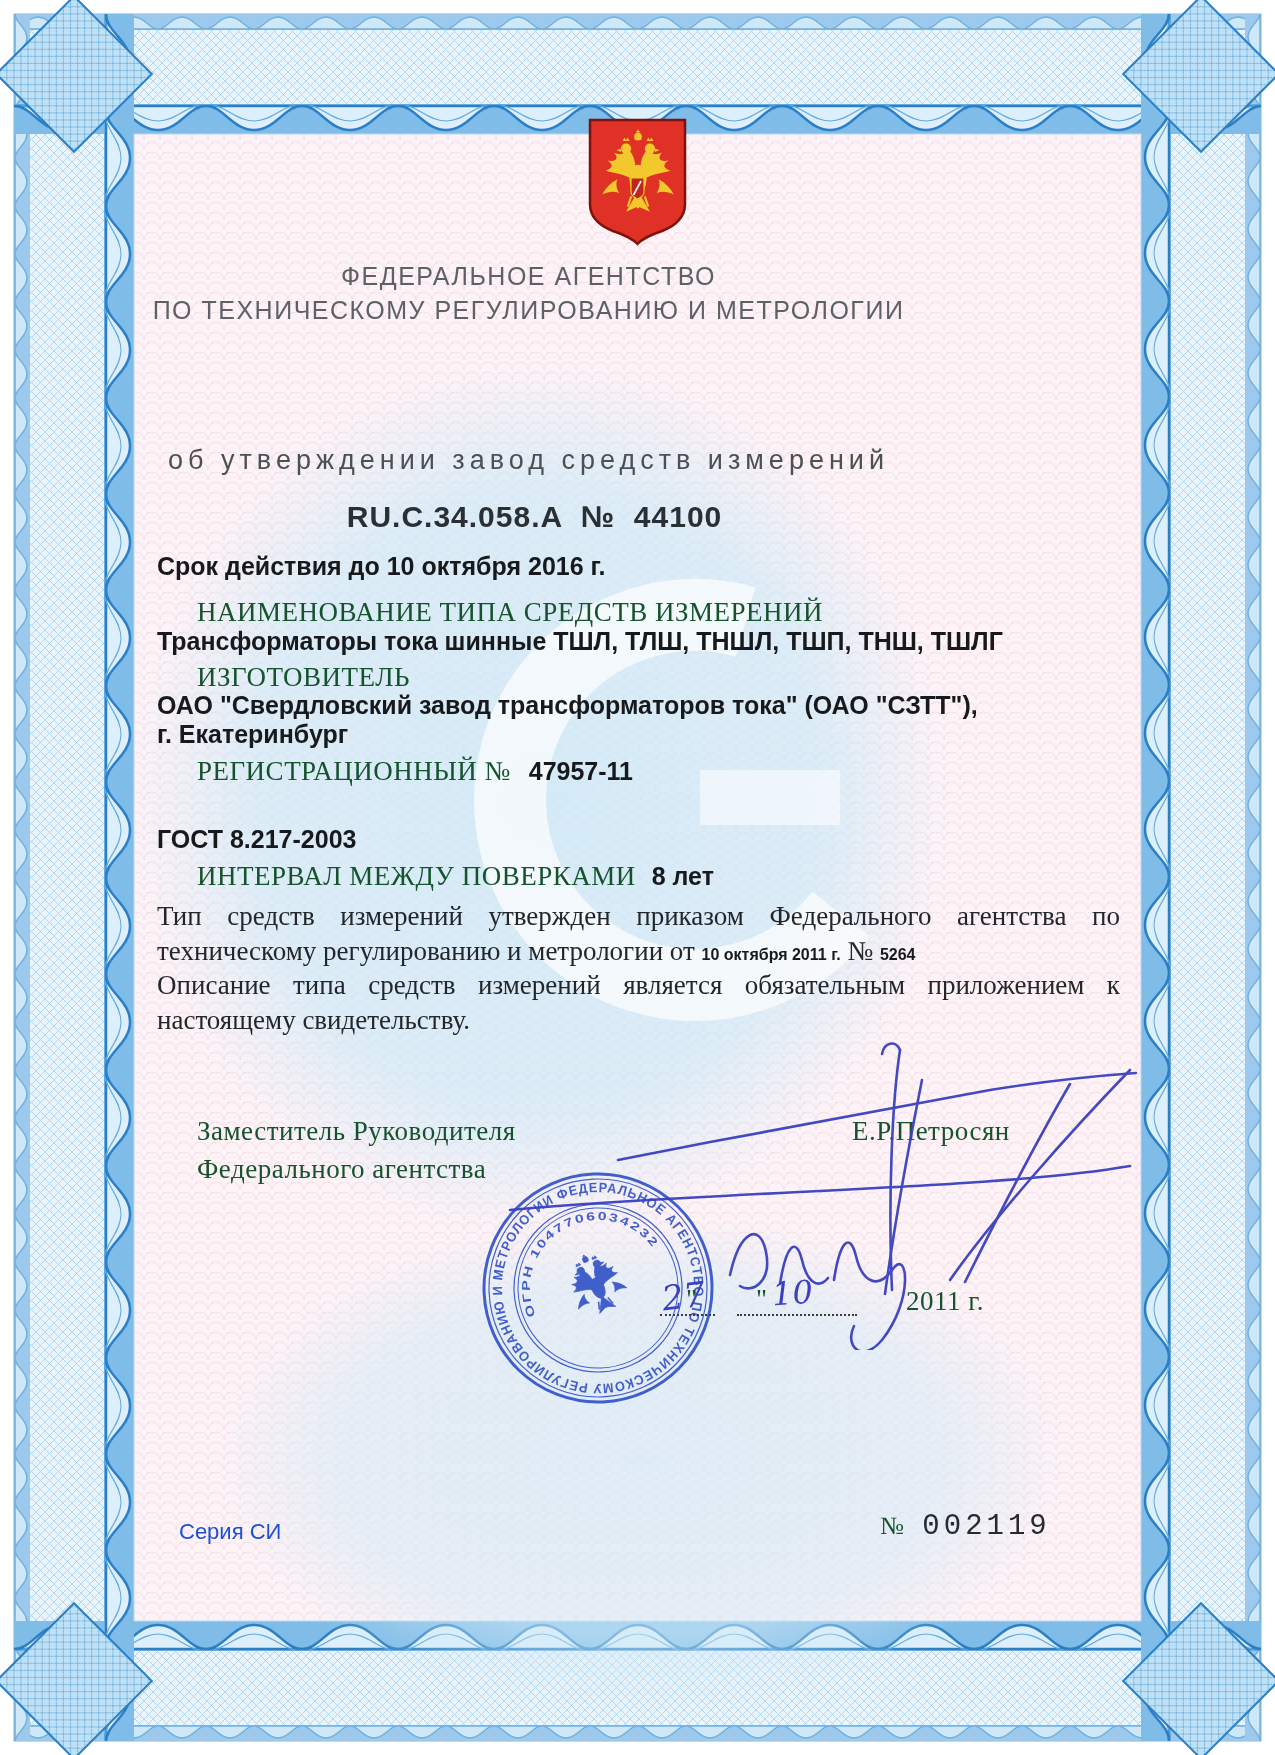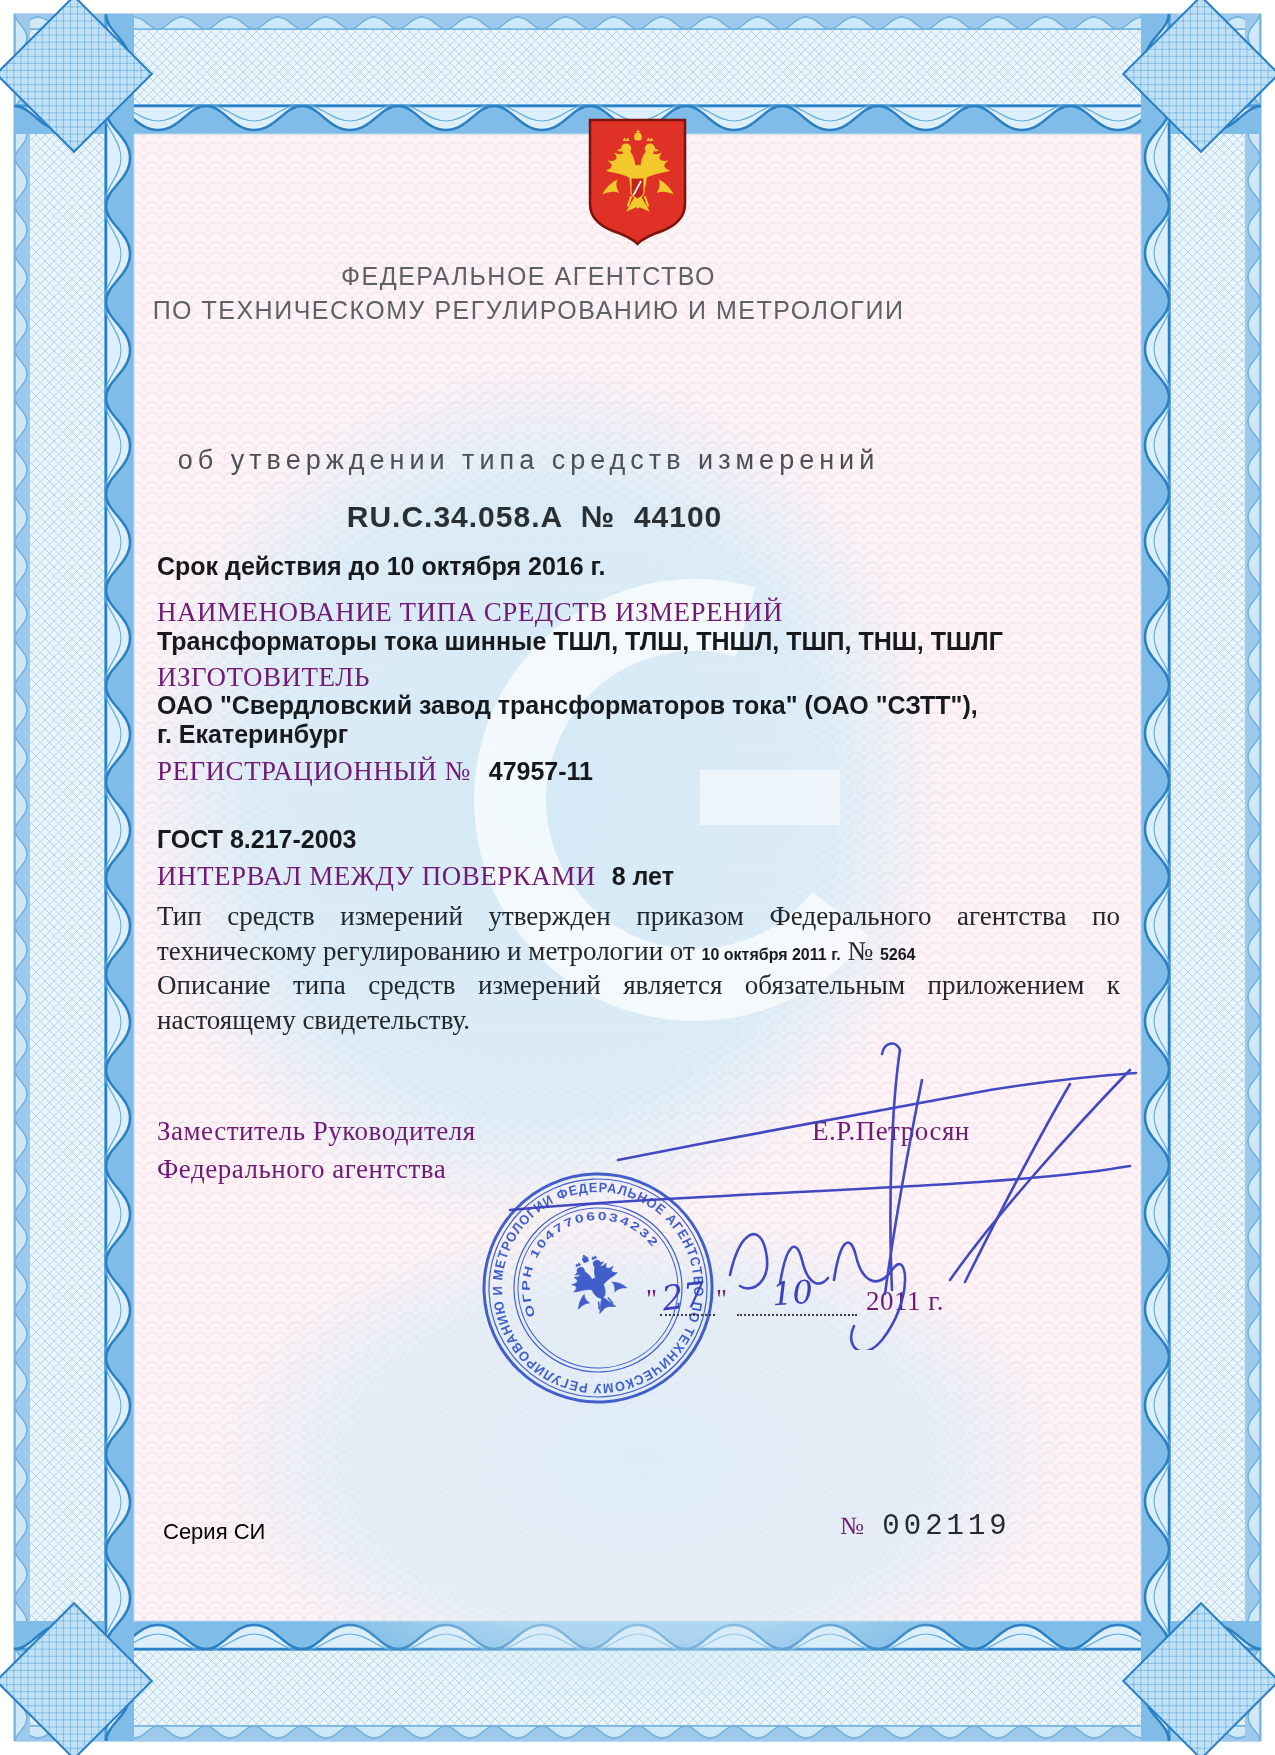--- a/index.html
+++ b/index.html
@@ -6,21 +6,21 @@
   .page{position:relative;width:1275px;height:1755px;background:#ffffff;overflow:hidden;
         font-family:"Liberation Serif",serif;color:#1e2226;margin:0 auto;}
   .abs{position:absolute;}
   .sans{font-family:"Liberation Sans",sans-serif;}
   .mono{font-family:"Liberation Mono",monospace;}
   .ctr{left:0;width:1057px;text-align:center;}
   .agency{font-size:25px;letter-spacing:1.5px;color:#5d6166;}
   .bigtitle{font-size:78px;font-weight:bold;letter-spacing:3px;color:#3189d6;}
   .subtitle{font-size:27px;letter-spacing:5px;color:#4b5055;}
   .certid{font-size:30px;font-weight:bold;color:#2a2f34;white-space:pre;letter-spacing:1px;padding-left:6px;}
-  .lbl{font-size:27px;color:#701a75;letter-spacing:0.5px;}
+  .lbl{font-size:27px;color:#14532d;letter-spacing:0.5px;margin-left:40px;}
   .val{font-family:"Liberation Sans",sans-serif;font-size:25px;font-weight:bold;color:#17191c;}
   .para{font-size:27px;line-height:35px;text-align:justify;color:#23272c;width:963px;}
   .para .bd{font-family:"Liberation Sans",sans-serif;font-weight:bold;font-size:16px;color:#17191c;}
   .hand{font-family:"DejaVu Serif",serif;font-style:italic;color:#3a40c0;}
   .dots{border-bottom:2.5px dotted #3b3b3b;height:1px;}
   .z2{z-index:2}.z3{z-index:3}.z4{z-index:4}
 </style>
 </head>
 <body>
 
@@ -148,21 +148,21 @@
   <svg class="abs z3" style="left:584px;top:116px" width="107" height="130" viewBox="0 0 107 130">
     <path d="M6 4 H101 V88 Q101 106 78 115 Q60 121 53.5 128 Q47 121 29 115 Q6 106 6 88 Z" fill="#e03126" stroke="#7d120c" stroke-width="2.5"></path>
     <use href="#eagle" x="8" y="12" width="92" height="94" color="#f3c82d"></use>
     <path d="M47 62 h13 v14 q0 4 -6.5 7 q-6.5 -3 -6.5 -7 z" fill="#c3251b" stroke="#f3c82d" stroke-width="1.2"></path>
     <path d="M49.5 79 L57 65" stroke="#ffffff" stroke-width="1.6"></path>
   </svg>
 
   <div class="abs ctr sans agency z3" style="top:262px">ФЕДЕРАЛЬНОЕ АГЕНТСТВО</div>
   <div class="abs ctr sans agency z3" style="top:296px">ПО ТЕХНИЧЕСКОМУ РЕГУЛИРОВАНИЮ И МЕТРОЛОГИИ</div>
 
-  <div class="abs ctr sans subtitle z3" style="top:445px">об утверждении типа средств измерений</div>
+  <div class="abs ctr sans subtitle z3" style="top:445px">об утверждении завод средств измерений</div>
 
   <div class="abs ctr sans certid z3" style="top:500px">RU.C.34.058.A  №  44100</div>
 
   <div class="abs z3 sans" style="left:157px;top:552px;font-size:25px;font-weight:bold;color:#17191c">
     <span>Срок действия до </span>
     <span>10 октября 2016 г.</span>
   </div>
 
   <div class="abs z3 lbl" style="left:157px;top:597px">НАИМЕНОВАНИЕ ТИПА СРЕДСТВ ИЗМЕРЕНИЙ</div>
   <div class="abs z3 val" style="left:157px;top:627px">Трансформаторы тока шинные ТШЛ, ТЛШ, ТНШЛ, ТШП, ТНШ, ТШЛГ</div>
@@ -232,19 +232,19 @@
   </svg>
 
   <div class="abs z3 dots" style="left:660px;top:1313px;width:55px"></div>
   <div class="abs z3 dots" style="left:737px;top:1313px;width:120px"></div>
   <span class="abs z3 lbl" style="left:646px;top:1284px">"</span>
   <span class="abs z4 hand" style="left:662px;top:1276px;font-size:34px;transform:rotate(-7deg)">27</span>
   <span class="abs z3 lbl" style="left:716px;top:1284px">"</span>
   <span class="abs z4 hand" style="left:772px;top:1274px;font-size:32px;transform:rotate(-4deg)">10</span>
   <span class="abs z3 lbl" style="left:866px;top:1286px">2011 г.</span>
 
-  <div class="abs z3 sans" style="left:163px;top:1519px;font-size:22px;color:#000000">Серия СИ</div>
+  <div class="abs z3 sans" style="left:179px;top:1519px;font-size:22px;color:#1d4ed8">Серия СИ</div>
   <div class="abs z3" style="left:840px;top:1510px">
     <span class="lbl" style="font-size:25px">№</span>
     <span class="mono" style="font-size:29px;letter-spacing:4px;color:#262b30;margin-left:14px">002119</span>
   </div>
 
 </div>
 
 </body></html>

